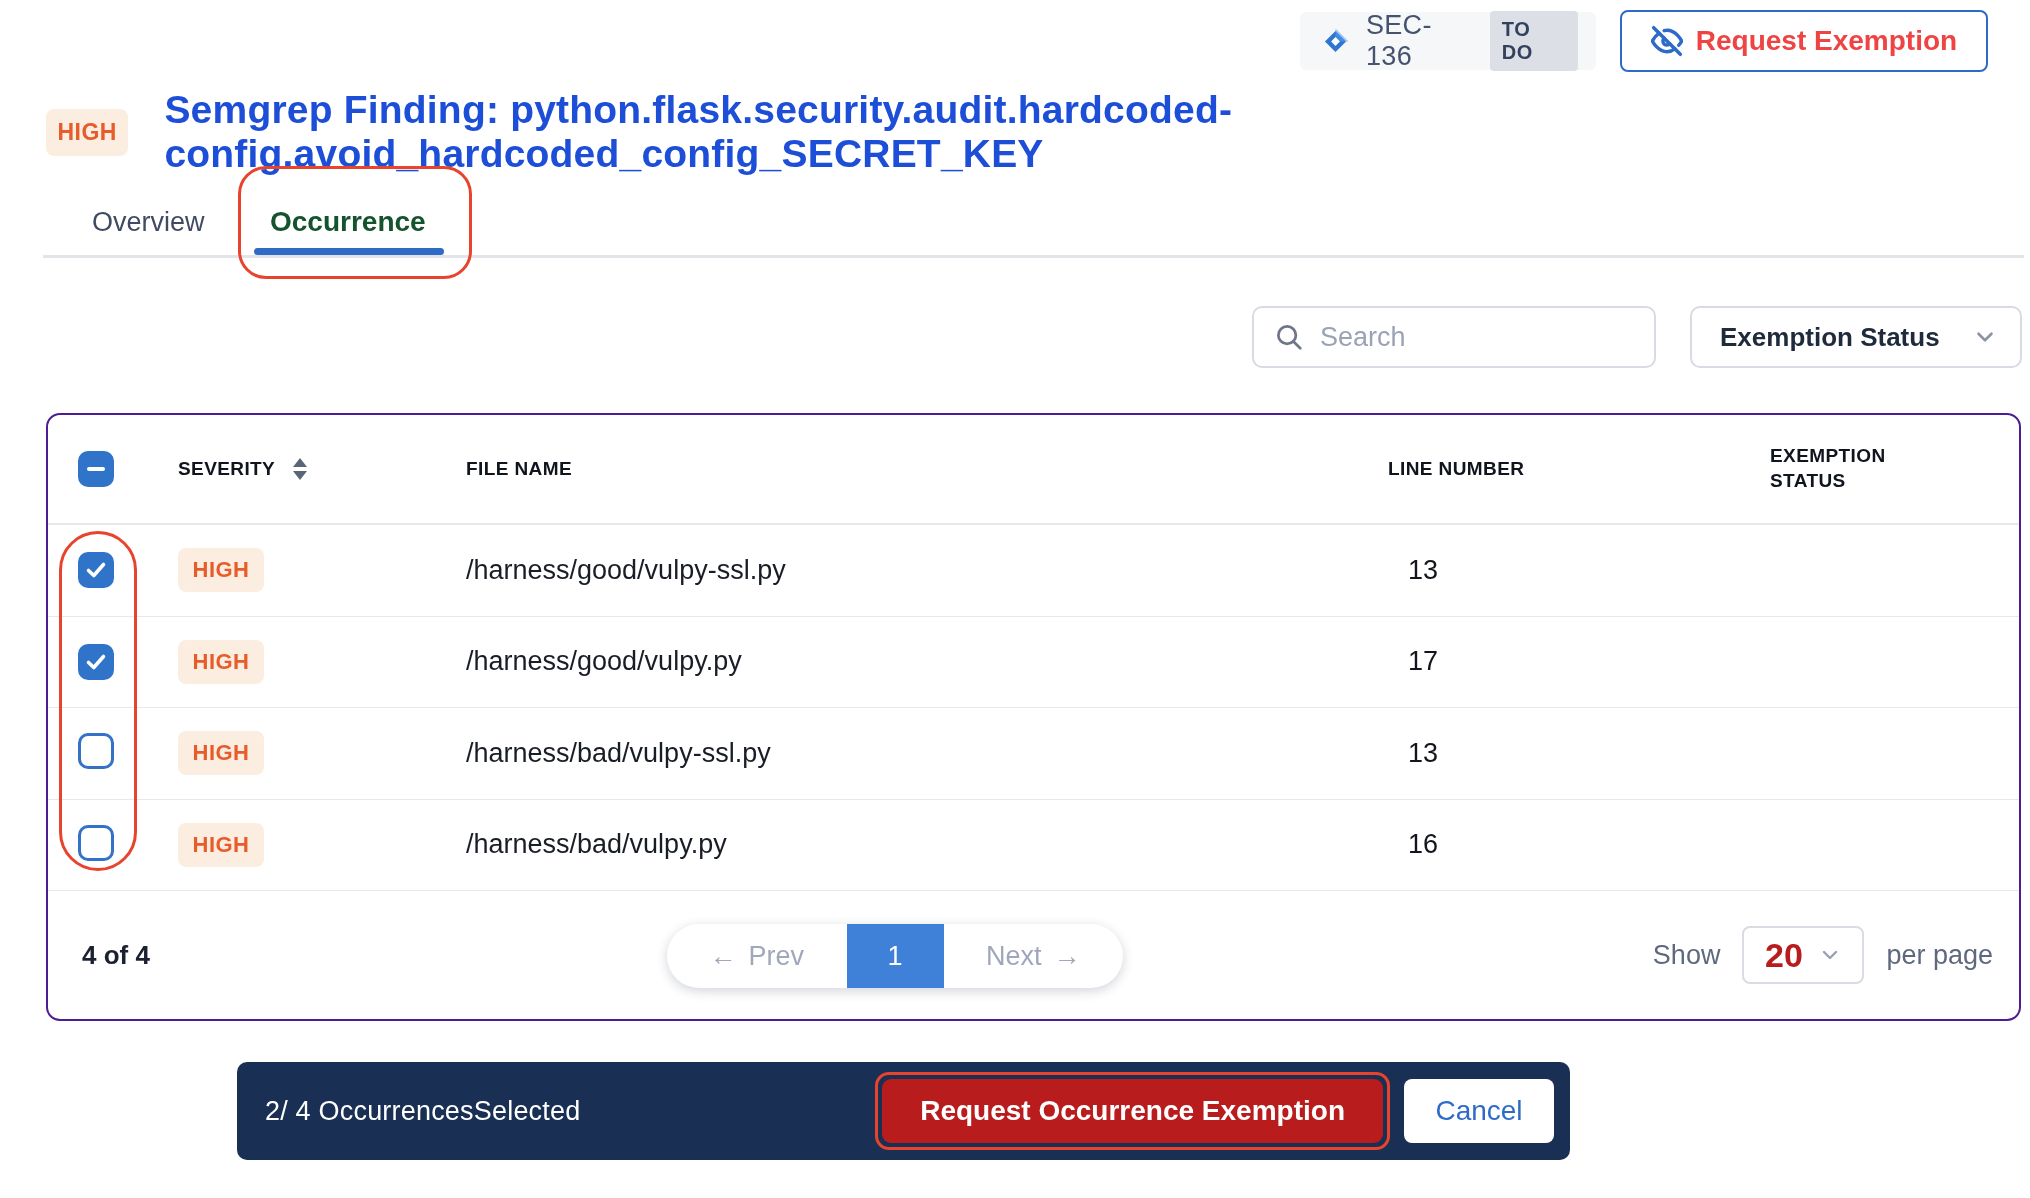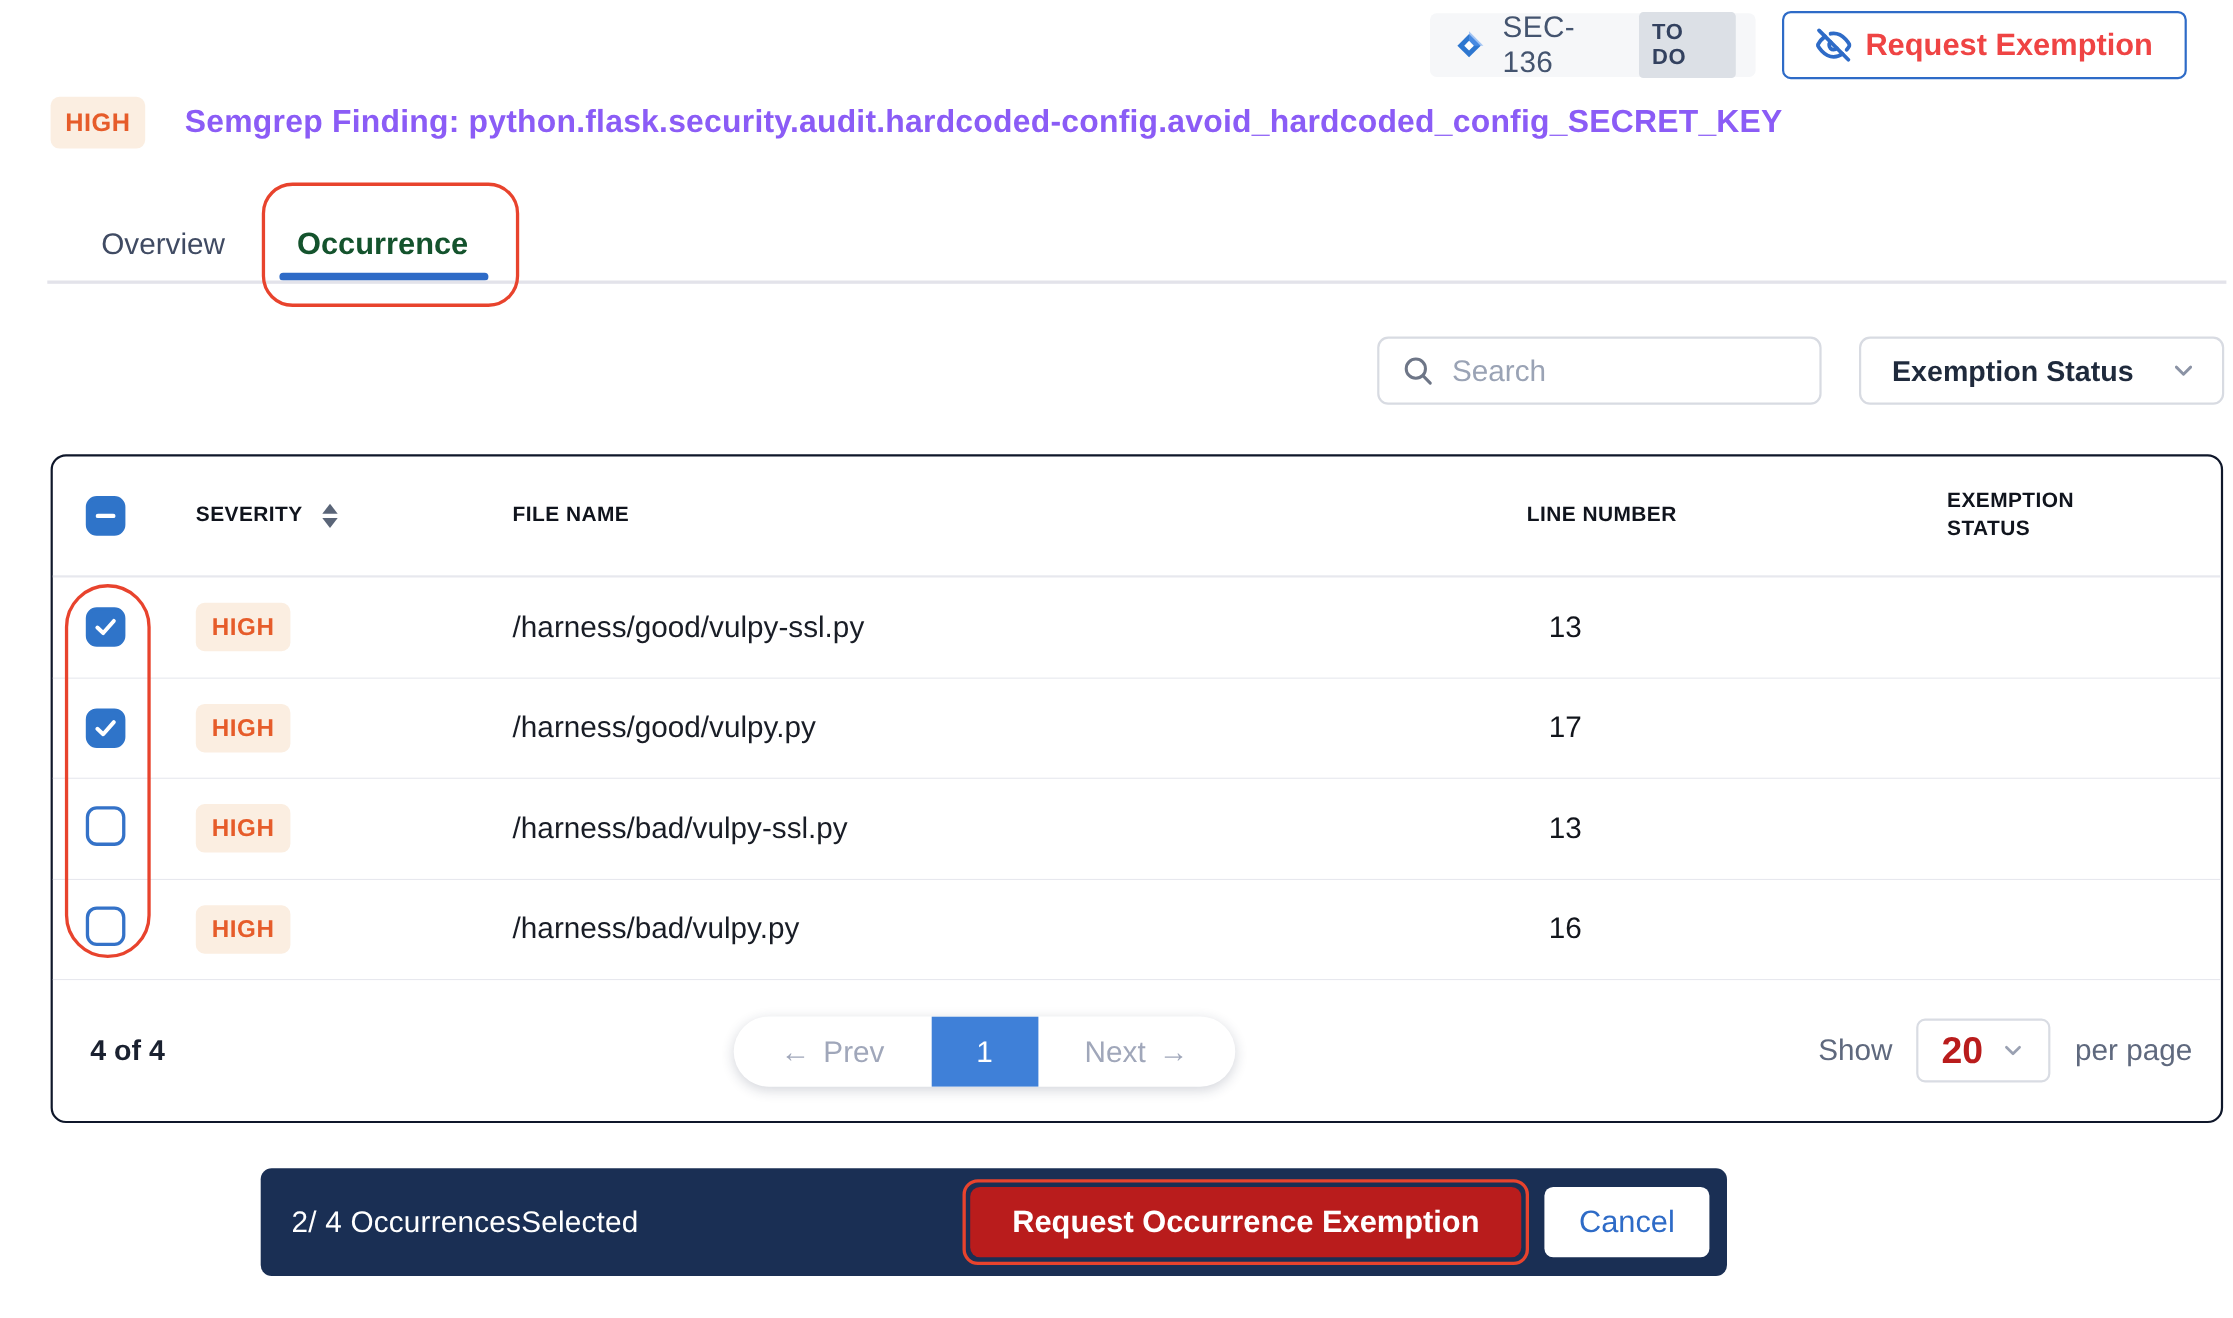--- a/index.html
+++ b/index.html
@@ -16,21 +16,21 @@
     letter-spacing:.6px; border-radius:4px; padding:7px 12px; }
   .req-exempt-btn { left:1620px; top:10px; width:368px; height:62px; background:#fff;
     border:2.5px solid #2E6BC7; border-radius:8px; display:flex; align-items:center;
     justify-content:center; gap:13px; color:#ef4444; font-size:28px; font-weight:bold; cursor:pointer; }
 
   
   .title-row { left:46px; top:88px; display:flex; align-items:center; gap:36px; }
   .sev-pill { background:#FBEEE1; color:#E65C2A; font-weight:bold; border-radius:8px;
     display:inline-flex; align-items:center; justify-content:center; letter-spacing:.5px; }
   .sev-pill.big { width:86px; height:47px; font-size:23px; }
-  .page-title { font-size:29px; font-weight:bold; color:#8b5cf6; letter-spacing:.2px; }
+  .page-title { font-size:39px; font-weight:bold; color:#1d4ed8; letter-spacing:.2px; }
 
   
   .tabs { left:0; top:190px; width:2030px; height:68px; }
   .tab { position:absolute; top:0; height:64px; line-height:64px; font-size:27px; cursor:pointer; }
   .tab-overview { left:92px; color:#404B63; }
   .tab-occurrence { left:270px; color:#14532d; font-weight:bold; font-size:28px; }
   .tab-underline { position:absolute; left:254px; top:58px; width:190px; height:7px;
     background:#2E6BC7; border-radius:4px; }
   .tabs-divider { left:43px; top:255px; width:1981px; height:3px; background:#E3E3EA; }
 
@@ -44,21 +44,21 @@
   .search-box { left:1252px; top:306px; width:404px; height:62px; border:2px solid #D8DBE2;
     border-radius:10px; display:flex; align-items:center; padding:0 20px; gap:16px; background:#fff; }
   .search-box input { border:none; outline:none; font-size:27px; color:#2A3140; width:100%;
     font-family:inherit; background:transparent; }
   .search-box input::placeholder { color:#9AA3B5; }
   .filter-select { left:1690px; top:306px; width:332px; height:62px; border:2px solid #D8DBE2;
     border-radius:10px; display:flex; align-items:center; padding:0 22px 0 28px; background:#fff; cursor:pointer; }
   .filter-select .lbl { font-size:26px; font-weight:600; color:#1F2A3C; flex:1; }
 
   
-  .card { left:46px; top:413px; width:1975px; height:608px; border:2px solid #0f172a;
+  .card { left:46px; top:413px; width:1975px; height:608px; border:2px solid #4c1d95;
     border-radius:14px; background:#fff; }
   .tgrid { display:grid; grid-template-columns:130px 288px 1fr 382px 249px; align-items:center; }
   .thead { height:110px; border-bottom:2px solid #E7E8EE; }
   .th { font-size:19px; font-weight:bold; color:#10141D; letter-spacing:.4px; }
   .th-exemption { max-width:170px; line-height:1.3; }
   .sev-th { display:flex; align-items:center; gap:18px; }
   .sort-icon { display:inline-flex; flex-direction:column; gap:4px; cursor:pointer; }
   .sort-icon .up { width:0; height:0; border-left:7px solid transparent; border-right:7px solid transparent; border-bottom:9px solid #5A6578; }
   .sort-icon .dn { width:0; height:0; border-left:7px solid transparent; border-right:7px solid transparent; border-top:9px solid #5A6578; }
   .trow { height:91.5px; border-bottom:1.5px solid #E7E8EE; }

